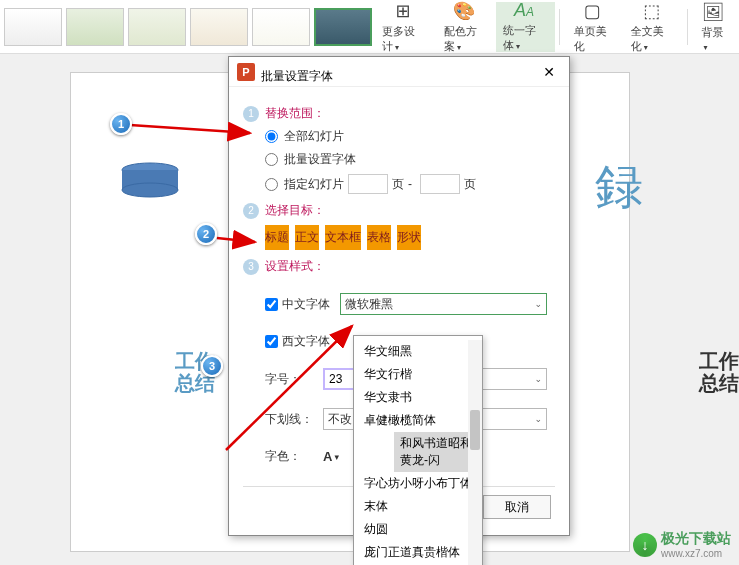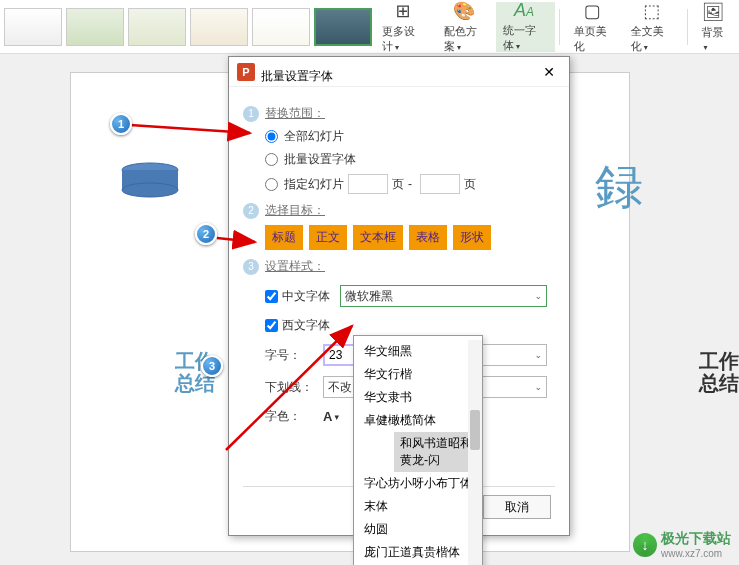--- a/index.html
+++ b/index.html
@@ -27,27 +27,27 @@
 .bgtxt3 { position: absolute; right: 0; top: 350px; font-size: 20px; color: #333; font-weight: bold; line-height: 1.1; }
 
 .dialog { position: absolute; left: 228px; top: 56px; width: 342px; height: 480px; background: #fff; border: 1px solid #888; box-shadow: 2px 2px 8px rgba(0,0,0,0.3); }
 .dlg-title { height: 30px; display: flex; align-items: center; padding: 0 8px; border-bottom: 1px solid #eee; }
 .dlg-title .picon { width: 18px; height: 18px; background: #d24726; color: #fff; font-size: 11px; font-weight: bold; display: flex; align-items: center; justify-content: center; border-radius: 2px; margin-right: 6px; }
 .dlg-title .ttxt { font-size: 12px; flex: 1; margin-top: 10px; }
 .dlg-close { font-size: 14px; cursor: pointer; padding: 2px 6px; }
 .dlg-body { padding: 10px 14px; font-size: 12px; color: #333; }
 .step { display: flex; align-items: center; margin: 8px 0 6px; }
 .step-num { width: 16px; height: 16px; border-radius: 50%; background: #b8d4e8; color: #fff; font-size: 10px; display: flex; align-items: center; justify-content: center; margin-right: 6px; }
-.step-lbl { color: #737373; font-size: 12px; text-decoration: underline; }
+.step-lbl { color: #be185d; font-size: 12px; }
 .radio-row { display: flex; align-items: center; margin: 0 0 6px 22px; }
 .radio-row input { margin-right: 6px; }
 .radio-row .pginput { width: 40px; height: 20px; border: 1px solid #ccc; margin: 0 4px; }
 .btn-row { display: flex; gap: 6px; margin: 6px 0 6px 22px; flex-wrap: wrap; }
-.tag-btn { background: #f39800; color: #4c1d95; padding: 4px 7px; font-size: 12px; border: none; cursor: pointer; }
-.form-row { display: flex; align-items: center; margin: 10px 0 10px 22px; }
+.tag-btn { background: #f39800; color: #7f1d1d; padding: 4px 0; font-size: 12px; border: none; cursor: pointer; }
+.form-row { display: flex; align-items: center; margin: 18px 0 10px 22px; }
 .form-row label { width: 58px; font-size: 12px; }
 .chk { margin-right: 4px; }
 .combo { flex: 1; height: 22px; border: 1px solid #b8b8b8; background: #fff; display: flex; align-items: center; padding: 0 4px; position: relative; margin-right: 8px; }
 .combo .cval { flex: 1; font-size: 12px; }
 .combo .carrow { font-size: 9px; color: #666; }
 .combo.sel { border: 1px solid #4a9e5c; }
 .sz-input { width: 48px; height: 22px; border: 2px solid #c4b5fd; padding: 0 4px; font-size: 12px; }
 .clr-btn { display: flex; align-items: center; gap: 2px; }
 
 .dropdown { position: absolute; left: 353px; top: 335px; width: 130px; background: #fff; border: 1px solid #999; z-index: 50; padding: 4px; box-shadow: 2px 2px 6px rgba(0,0,0,0.2); }

